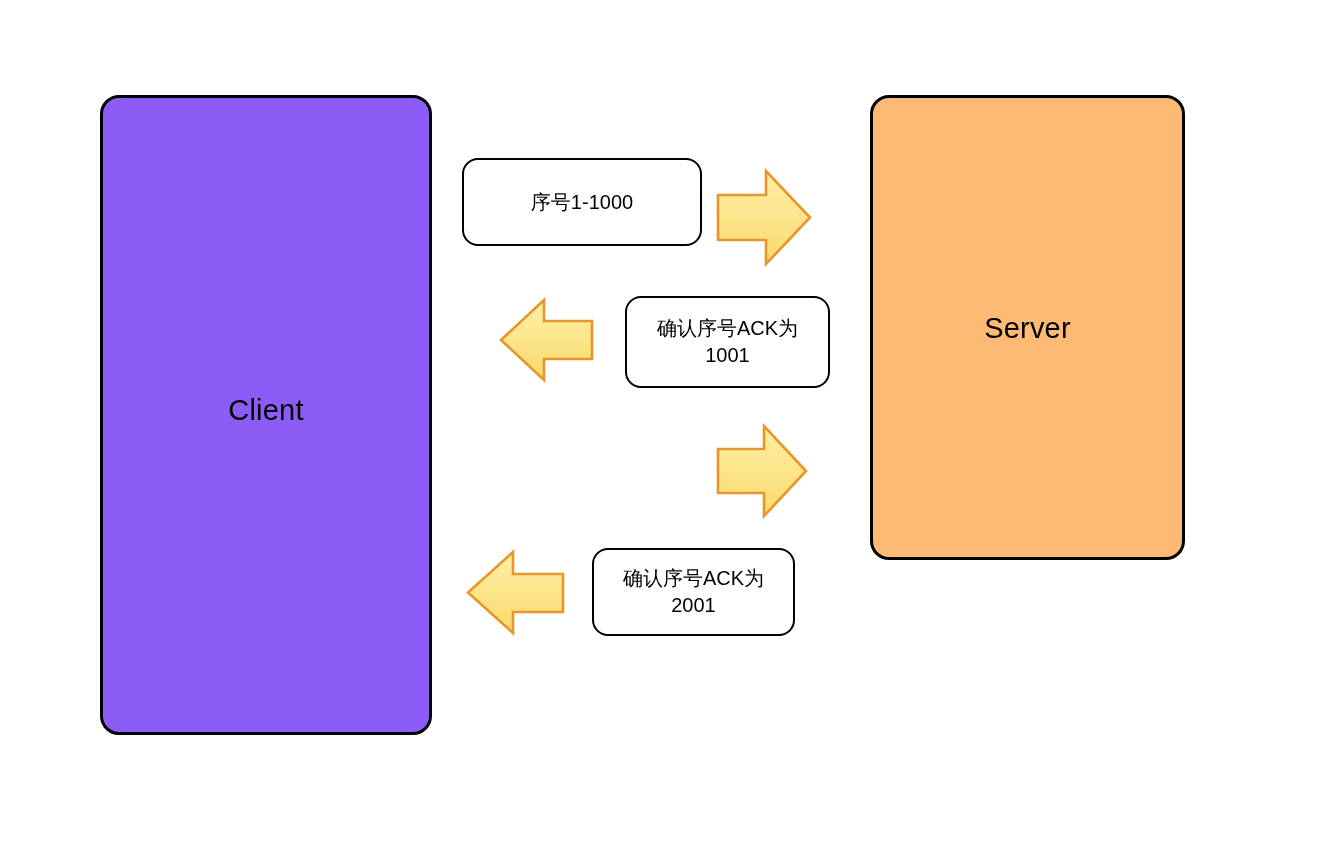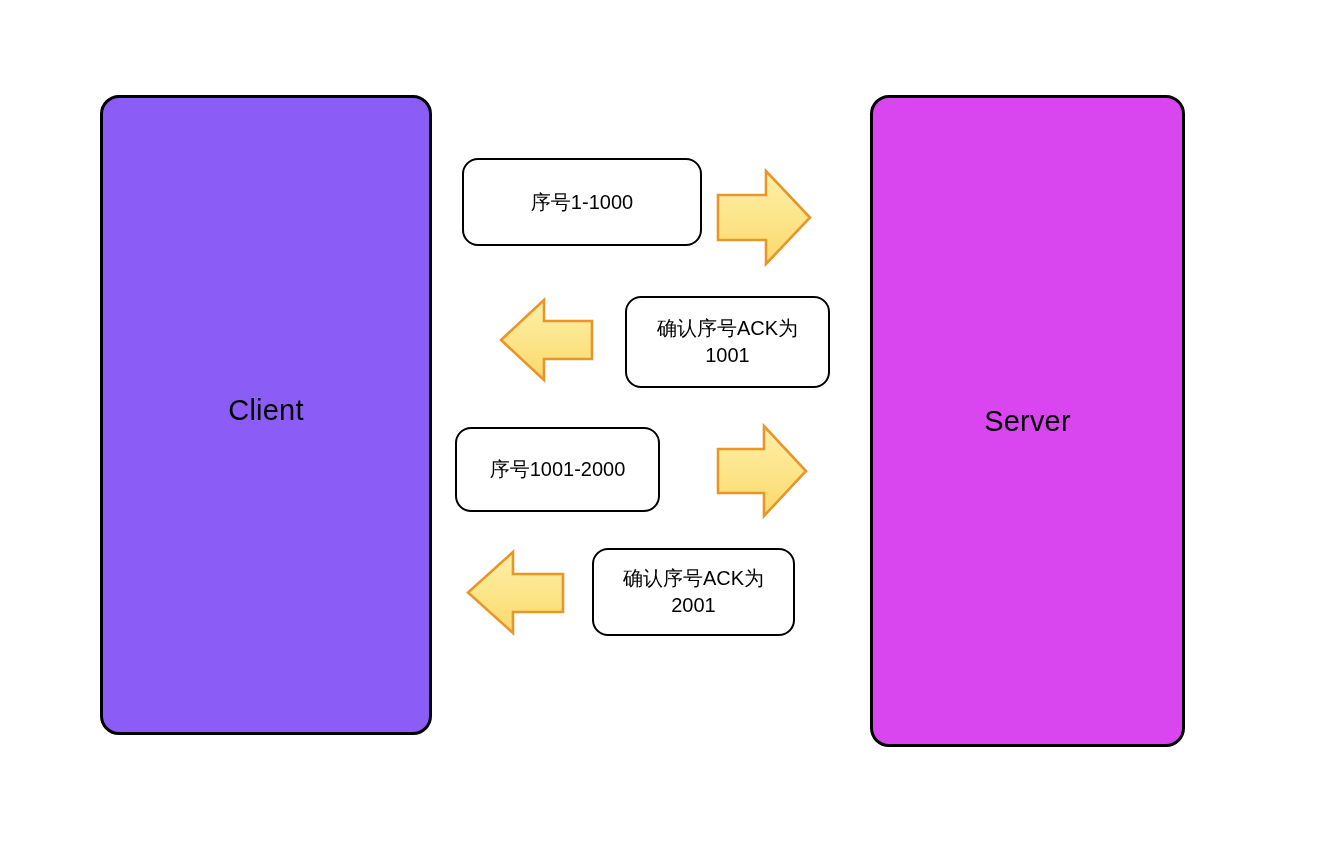--- a/index.html
+++ b/index.html
@@ -49,22 +49,22 @@
     background: #8b5cf6;
   }
   #host-client .host-label {
     position: relative;
     top: -4px;
   }
   #host-server {
     left: 870px;
     top: 95px;
     width: 315px;
-    height: 652px;
-    background: #d946ef;
+    height: 465px;
+    background: #fdba74;
   }
   #host-server .host-label {
     position: relative;
     top: 1px;
   }
 
   
   .msg-box {
     position: absolute;
     box-sizing: border-box;
@@ -145,23 +145,20 @@
       </defs>
       <polygon points="92,22 44,22 44,1 1,41 44,81 44,60 92,60" fill="url(#grad-a2)" stroke="#e8962a" stroke-width="2.6" stroke-linejoin="miter"></polygon>
     </svg>
   </div>
 
   <div class="msg-box" id="msg-ack-1">
     <span class="msg-text">确认序号ACK为
 1001</span>
   </div>
 
-  <div class="msg-box" id="msg-seq-2">
-    <span class="msg-text">序号1001-2000</span>
-  </div>
 
   <div class="arrow" id="arrow-right-2">
     <svg viewBox="0 0 90 92" preserveAspectRatio="none" aria-hidden="true">
       <defs>
         <linearGradient id="grad-a3" x1="0" y1="0" x2="0" y2="1">
           <stop offset="0%" stop-color="#fdf0a9"></stop>
           <stop offset="100%" stop-color="#fbd96b"></stop>
         </linearGradient>
       </defs>
       <polygon points="1,24 47,24 47,1 89,46 47,91 47,68 1,68" fill="url(#grad-a3)" stroke="#e8962a" stroke-width="2.6" stroke-linejoin="miter"></polygon>

